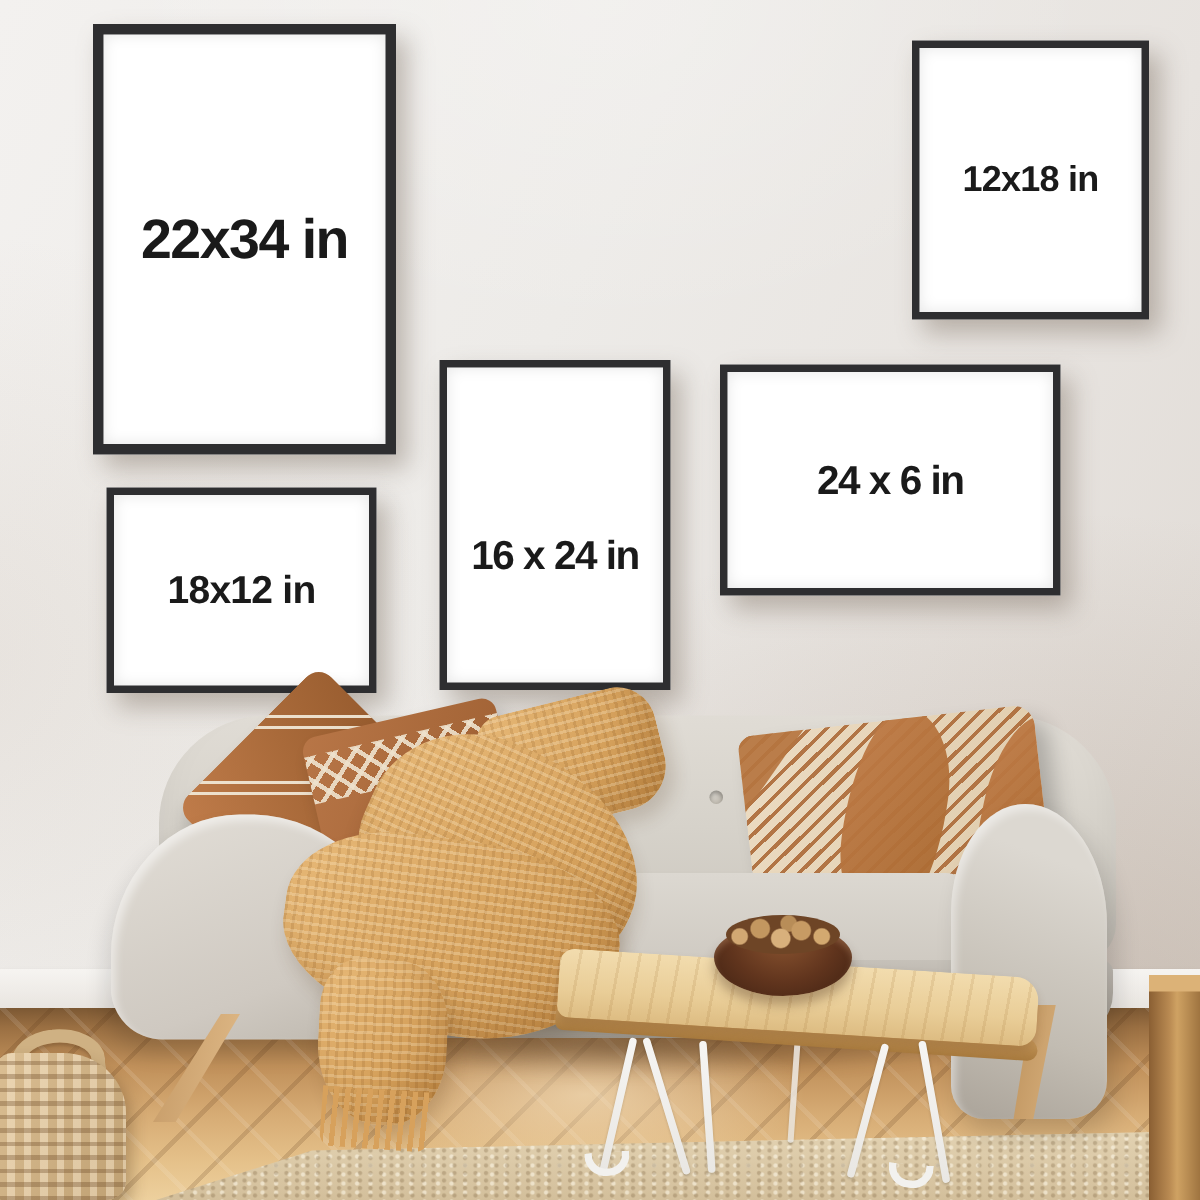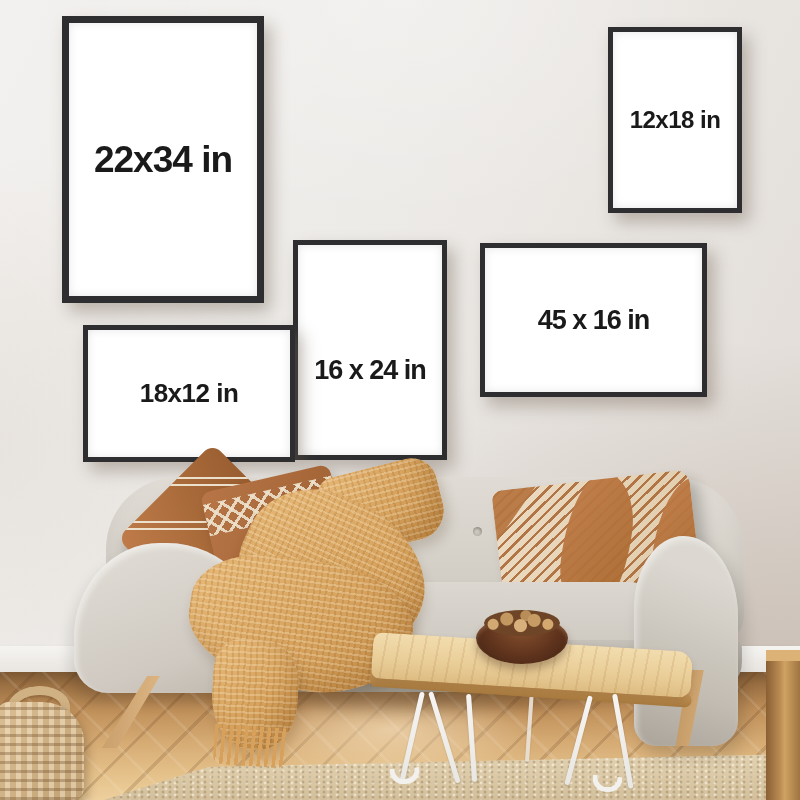--- a/index.html
+++ b/index.html
@@ -51,24 +51,24 @@
   .basket-handle { left:8px; top:686px; width:62px; height:42px; border:9px solid #cfb183; border-bottom:none;
     border-radius:60% 70% 0 0; transform:rotate(-6deg);
     box-shadow:inset 0 2px 2px rgba(90,60,30,.3); }
 
   
   .frame { background:#fff; border:5px solid #2e2e30; display:flex; align-items:center; justify-content:center;
     box-shadow:7px 9px 16px rgba(110,95,80,.40), inset 0 0 10px rgba(0,0,0,.10); }
   .frame .lbl { font-weight:700; color:#1a1a1a; letter-spacing:-1px; white-space:nowrap; }
   .f1 { left:62px;  top:16px;  width:202px; height:287px; border-width:7px; } .f1 .lbl{ font-size:37px; }
   .f2 { left:292px; top:13px;  width:288px; height:205px; border-width:7px; } .f2 .lbl{ font-size:44px; }
-  .f3 { left:608px; top:27px;  width:134px; height:186px; } .f3 .lbl{ font-size:24px; letter-spacing:-.5px; }
+  .f3 { left:608px; top:27px;  width:158px; height:186px; } .f3 .lbl{ font-size:24px; letter-spacing:-.5px; }
   .f4 { left:293px; top:240px; width:154px; height:220px; } .f4 .lbl{ font-size:27px;margin-top:40px; }
   .f5 { left:480px; top:243px; width:227px; height:154px; } .f5 .lbl{ font-size:27px; }
-  .f6 { left:83px;  top:325px; width:212px; height:137px; } .f6 .lbl{ font-size:26px; letter-spacing:-.5px; }
+  .f6 { left:71px;  top:325px; width:180px; height:137px; } .f6 .lbl{ font-size:26px; letter-spacing:-.5px; }
 
   
   .sofa-back { left:106px; top:477px; width:638px; height:165px;
     border-radius:72px 72px 26px 26px;
     background:linear-gradient(180deg,#e0dcd5 0%,#d6d2ca 45%,#c9c4bb 100%);
     box-shadow:inset 0 -18px 25px rgba(0,0,0,.05); }
   .sofa-btn { width:9px; height:9px; border-radius:50%;
     background:radial-gradient(circle at 35% 30%, #d9d5cd, #b3ada2);
     box-shadow:inset 0 2px 3px rgba(0,0,0,.28); }
   .btn1 { left:352px; top:526px; } .btn2 { left:473px; top:527px; }
@@ -194,21 +194,21 @@
   <div class="abs frame f1">
     <span class="lbl">22x34 in</span>
   </div>
   <div class="abs frame f3">
     <span class="lbl">12x18 in</span>
   </div>
   <div class="abs frame f4">
     <span class="lbl">16 x 24 in</span>
   </div>
   <div class="abs frame f5">
-    <span class="lbl">45 x 16 in</span>
+    <span class="lbl">24 x 6 in</span>
   </div>
   <div class="abs frame f6">
     <span class="lbl">18x12 in</span>
   </div>
 
   <div class="abs sofa-back"></div>
   <div class="abs sofa-btn btn1"></div>
   <div class="abs sofa-btn btn2"></div>
 
   <div class="abs pillow-a"></div>

